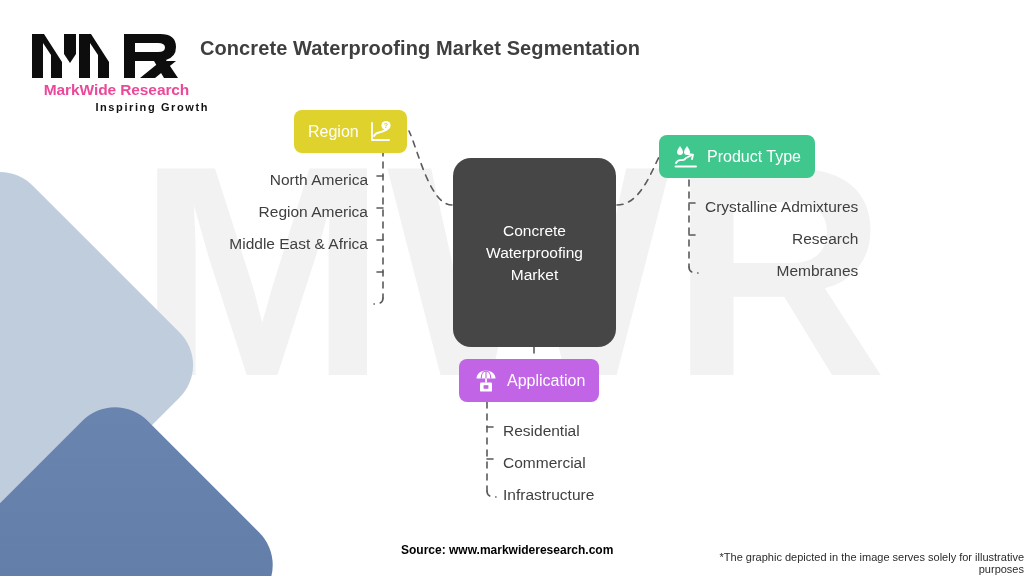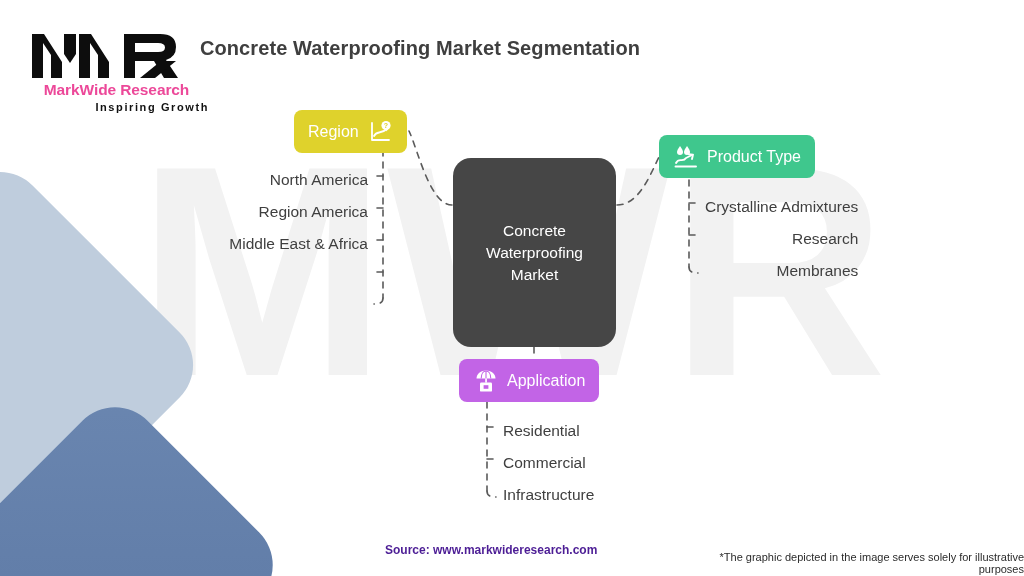--- a/index.html
+++ b/index.html
@@ -193,25 +193,25 @@
   }
   .list-application {
     left: 503px;
     top: 415px;
     text-align: left;
   }
 
   
   .source {
     position: absolute;
-    left: 385px;
+    left: 401px;
     top: 543px;
     font-size: 12px;
     font-weight: bold;
-    color: #4c1d95;
+    color: #000000;
     z-index: 5;
   }
   .disclaimer {
     position: absolute;
     left: 679px;
     top: 551px;
     font-size: 11px;
     color: #2b2b2b;
     z-index: 5;
     text-align: right;

